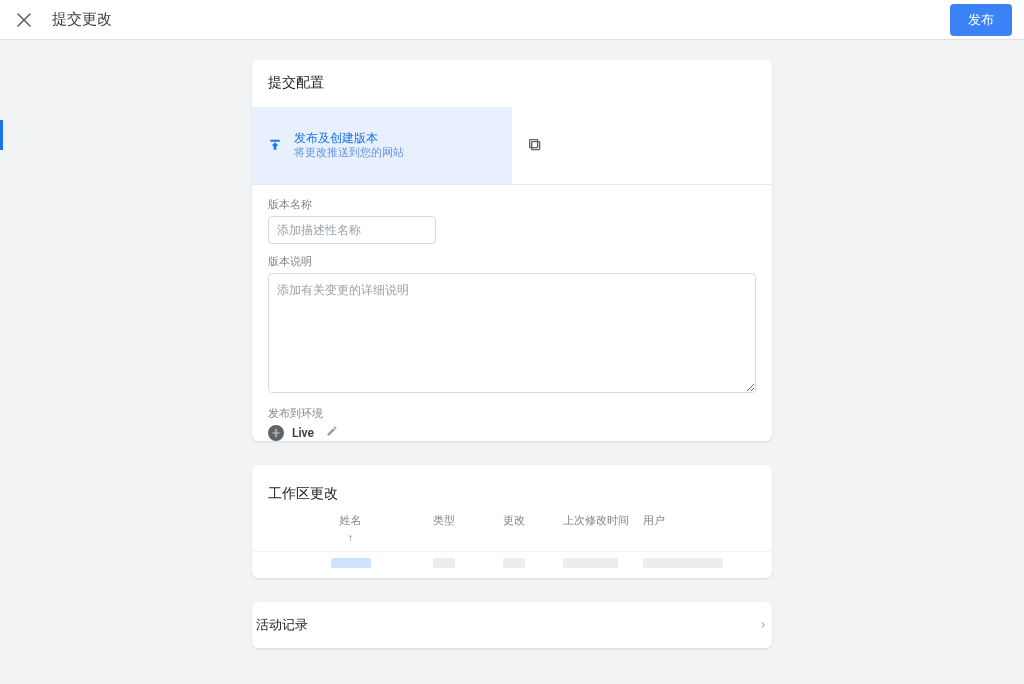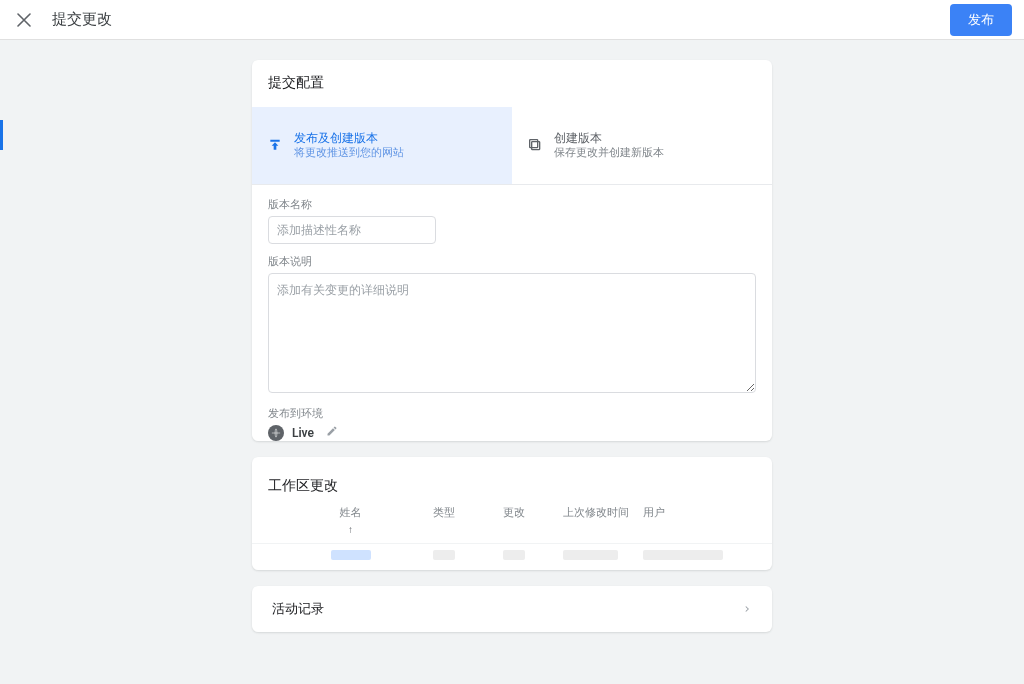--- a/index.html
+++ b/index.html
@@ -40,21 +40,21 @@
 .left-rail {
   position: fixed; left: 0; top: 40px; width: 8px; height: calc(100% - 40px);
   pointer-events: none;
 }
 .left-blue {
   position: absolute; left: 0; top: 80px; width: 3px; height: 30px;
   background: #1a73e8;
 }
 .panel {
   width: 520px;
-  margin: 0 auto 16px;
+  margin: 0 auto 24px;
   background: #fff;
   border-radius: 6px;
   box-shadow: 0 1px 2px rgba(60,64,67,0.15);
 }
 .panel .panel-head {
   padding: 14px 16px;
   font-size: 14px;
   font-weight: 500;
   color: #202124;
   border-bottom: 1px solid transparent;
@@ -127,21 +127,21 @@
 .col-user { flex: 1; }
 .sort-arrow { font-size: 10px; color: #5f6368; }
 .ws-row {
   display: flex; align-items: center; padding: 6px 16px 10px;
   border-top: 1px solid #f1f3f4; gap: 0;
 }
 .blur { height: 10px; background: #ededed; border-radius: 2px; }
 .blur.blue { background: #cfe2ff; }
 .activity-panel {
   display: flex; align-items: center; justify-content: space-between;
-  padding: 14px 20px; cursor: pointer; text-align: right;
+  padding: 14px 4px; cursor: pointer; text-align: right;
 }
 .chevron { color: #9aa0a6; font-size: 14px; }
 </style>
 </head>
 <body>
 
 <div class="left-rail">
     <div class="left-blue"></div>
   </div>
 
@@ -172,24 +172,20 @@
           <div class="tt">发布及创建版本</div>
           <div class="td">将更改推送到您的网站</div>
         </span>
       </div>
       <div class="tab">
         <span class="tab-icon">
           <svg width="16" height="16" viewBox="0 0 24 24" fill="none" stroke="currentColor" stroke-width="2">
               <rect x="7" y="7" width="12" height="12" rx="1"></rect>
               <rect x="4" y="4" width="12" height="12" rx="1"></rect>
             </svg>
-        </span>
-        <span class="tab-text">
-          <div class="tt">创建版本</div>
-          <div class="td">保存更改并创建新版本</div>
         </span>
       </div>
     </div>
 
     <div class="form-area">
       <div class="field-label">版本名称</div>
       <input class="text-input" type="text" placeholder="添加描述性名称" style="">
       <div class="field-gap"></div>
       <div class="field-label">版本说明</div>
       <textarea class="textarea" placeholder="添加有关变更的详细说明" style=""></textarea>

